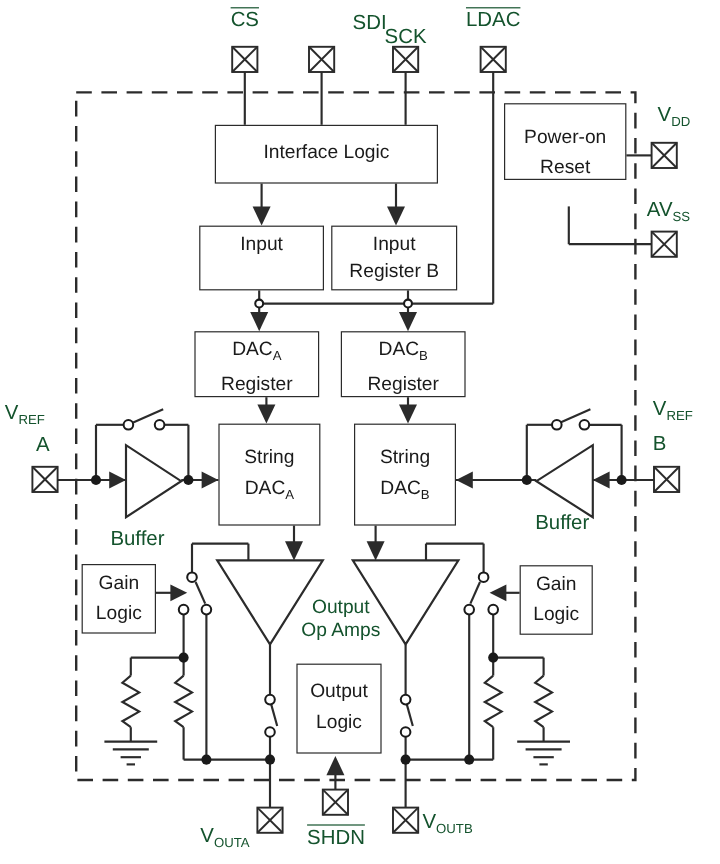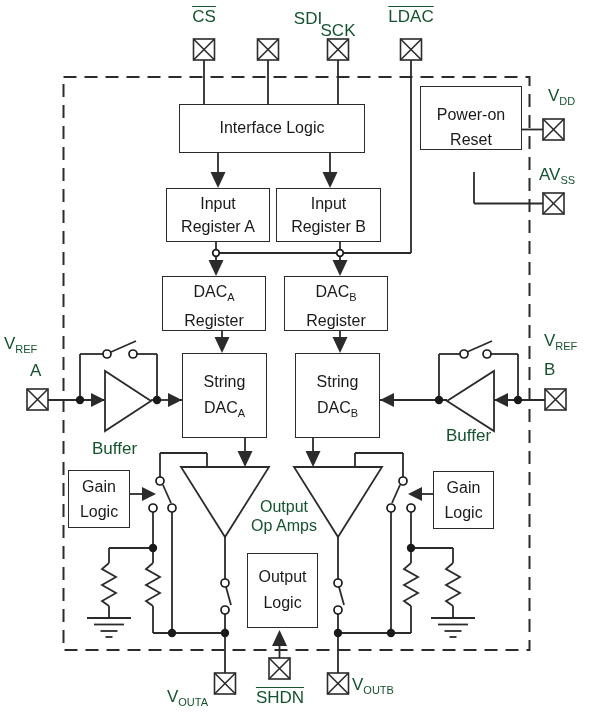--- a/index.html
+++ b/index.html
@@ -18,21 +18,20 @@
 <body>
 
 <div id="stage">
 
   <div class="box" style="left:179px;top:104px;width:186px;height:49px;line-height:45px;">
     <span>Interface Logic</span>
   </div>
 
   <div class="box" style="left:166px;top:188px;width:104px;height:54px;padding-top:3px;line-height:23px;">
     <div><span>Input</span></div>
-    <div><span>Register A</span></div>
   </div>
 
   <div class="box" style="left:276px;top:188px;width:105px;height:54px;padding-top:3px;line-height:23px;">
     <div><span>Input</span></div>
     <div><span>Register B</span></div>
   </div>
 
   <div class="box" style="left:420px;top:86px;width:102px;height:64px;padding-top:15px;line-height:25px;">
     <div><span>Power-on</span></div>
     <div><span>Reset</span></div>

